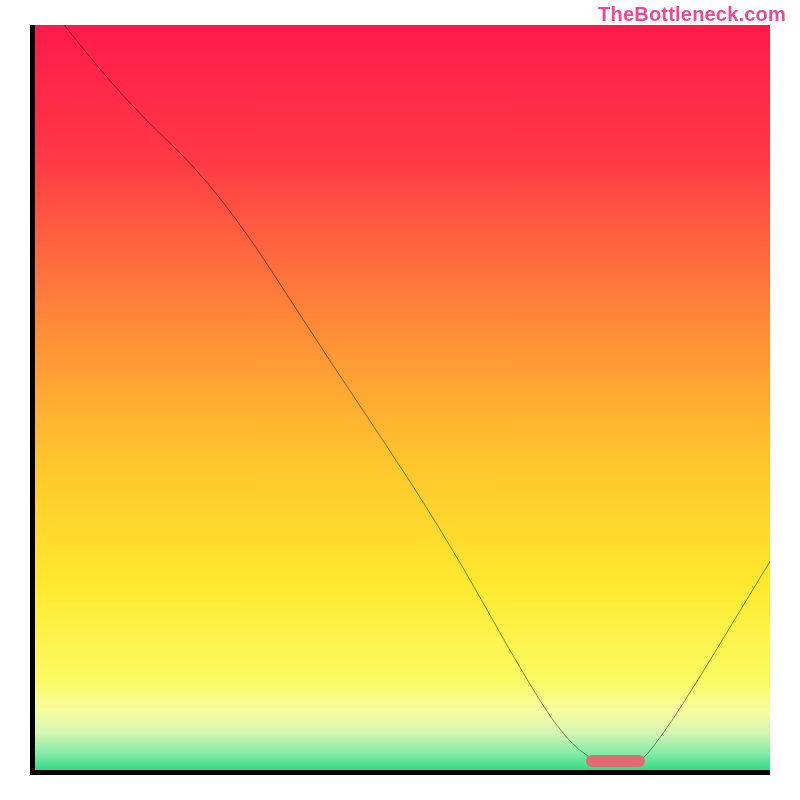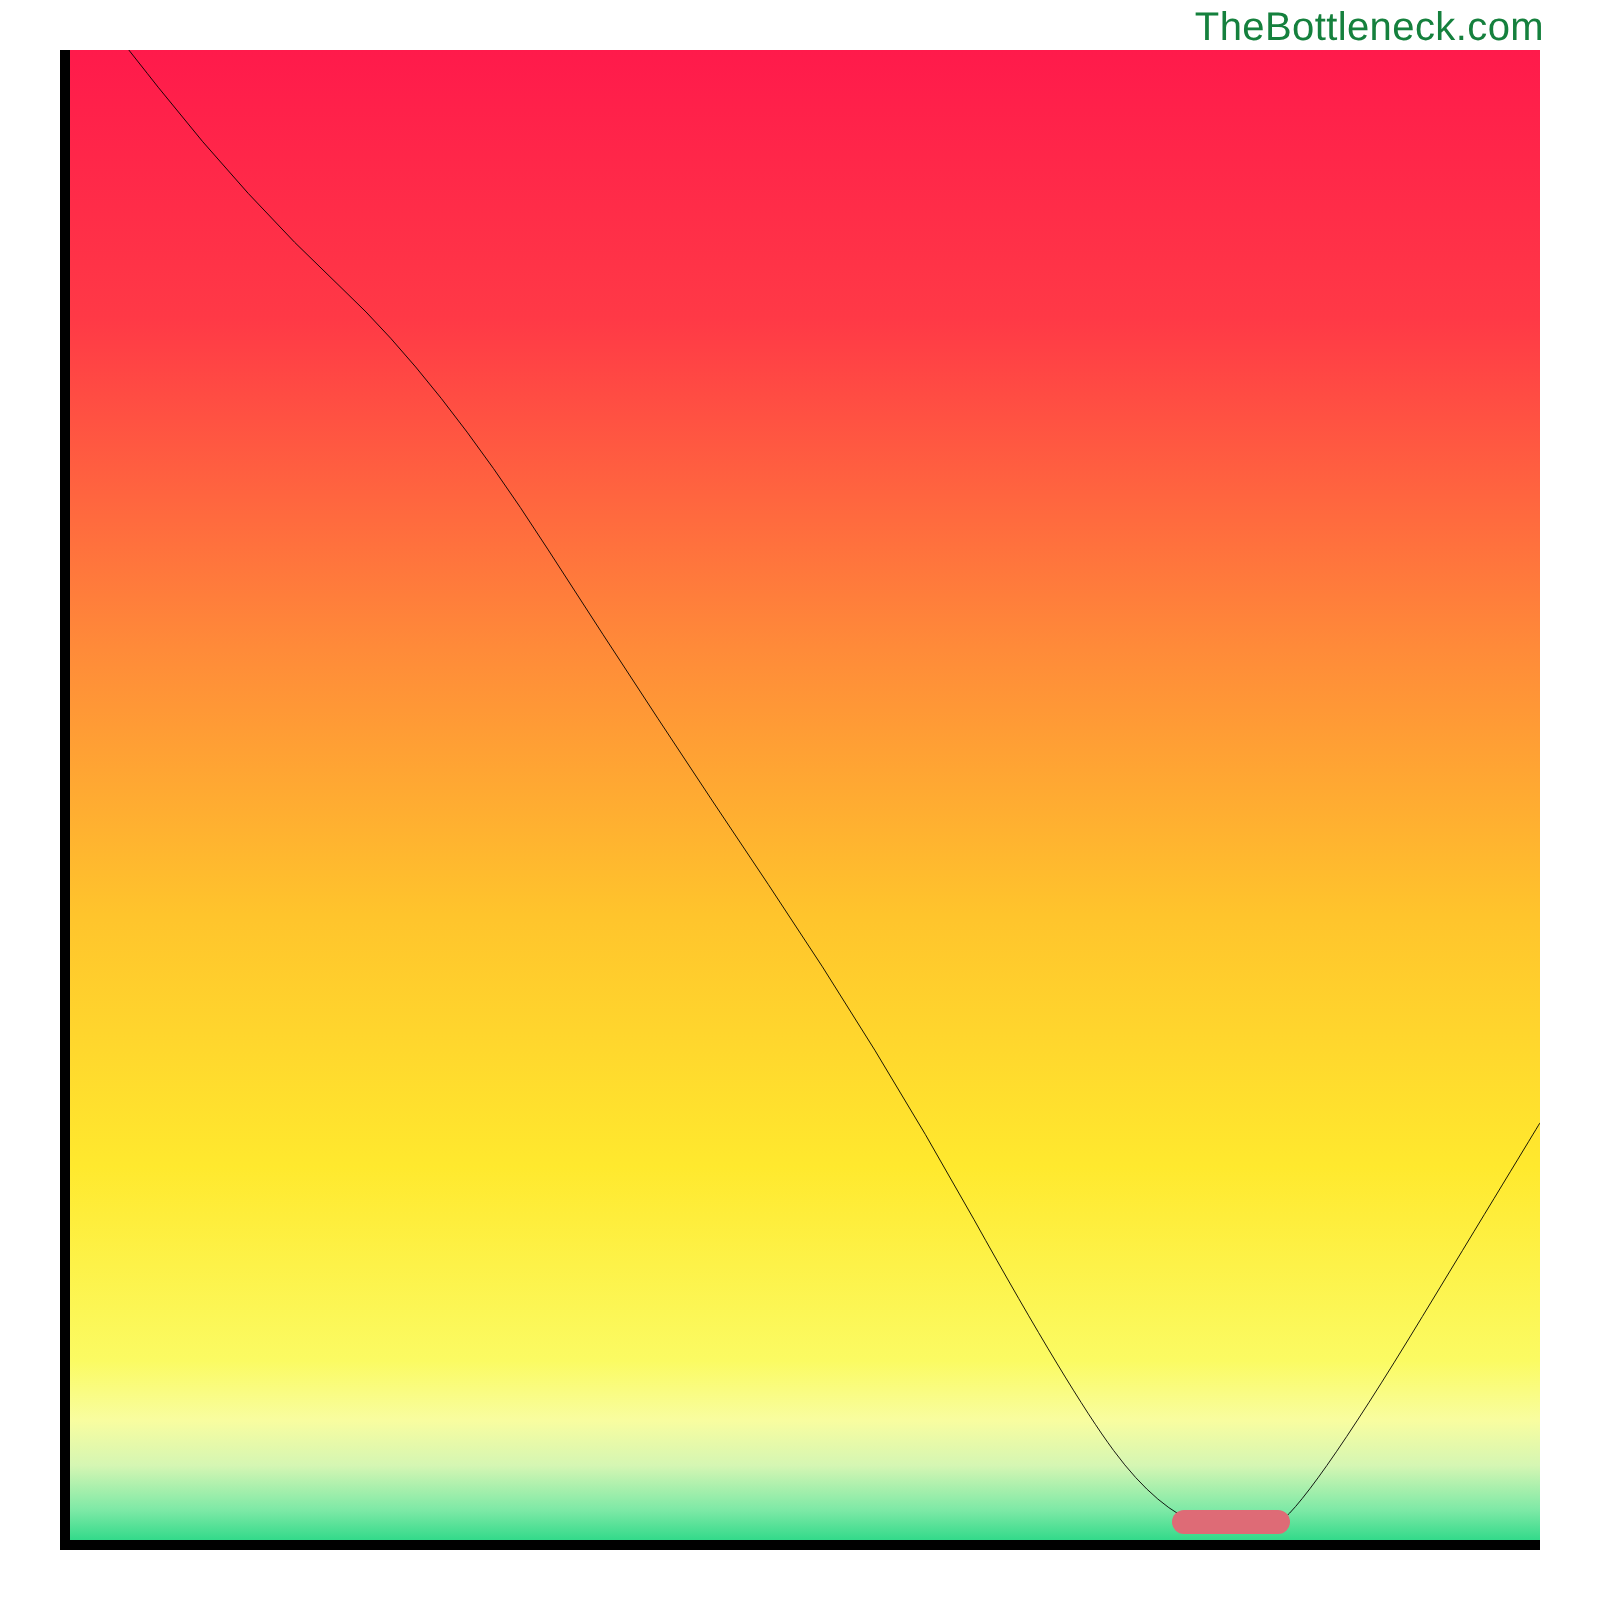--- a/index.html
+++ b/index.html
@@ -12,23 +12,23 @@
     font-family: Arial, Helvetica, sans-serif;
   }
   .root {
     position: relative;
     width: 800px;
     height: 800px;
   }
   .watermark {
     position: absolute;
     top: 3px;
-    right: 28px;
-    font-weight: 400;
-    color: #15803d;
+    right: 14px;
+    font-weight: 700;
+    color: #ec4899;
     font-size: 20px;
     letter-spacing: 0.2px;
   }
   .plot-frame {
     position: absolute;
     left: 30px;
     top: 25px;
     width: 740px;
     height: 750px;
     border-left: 5px solid #000;

